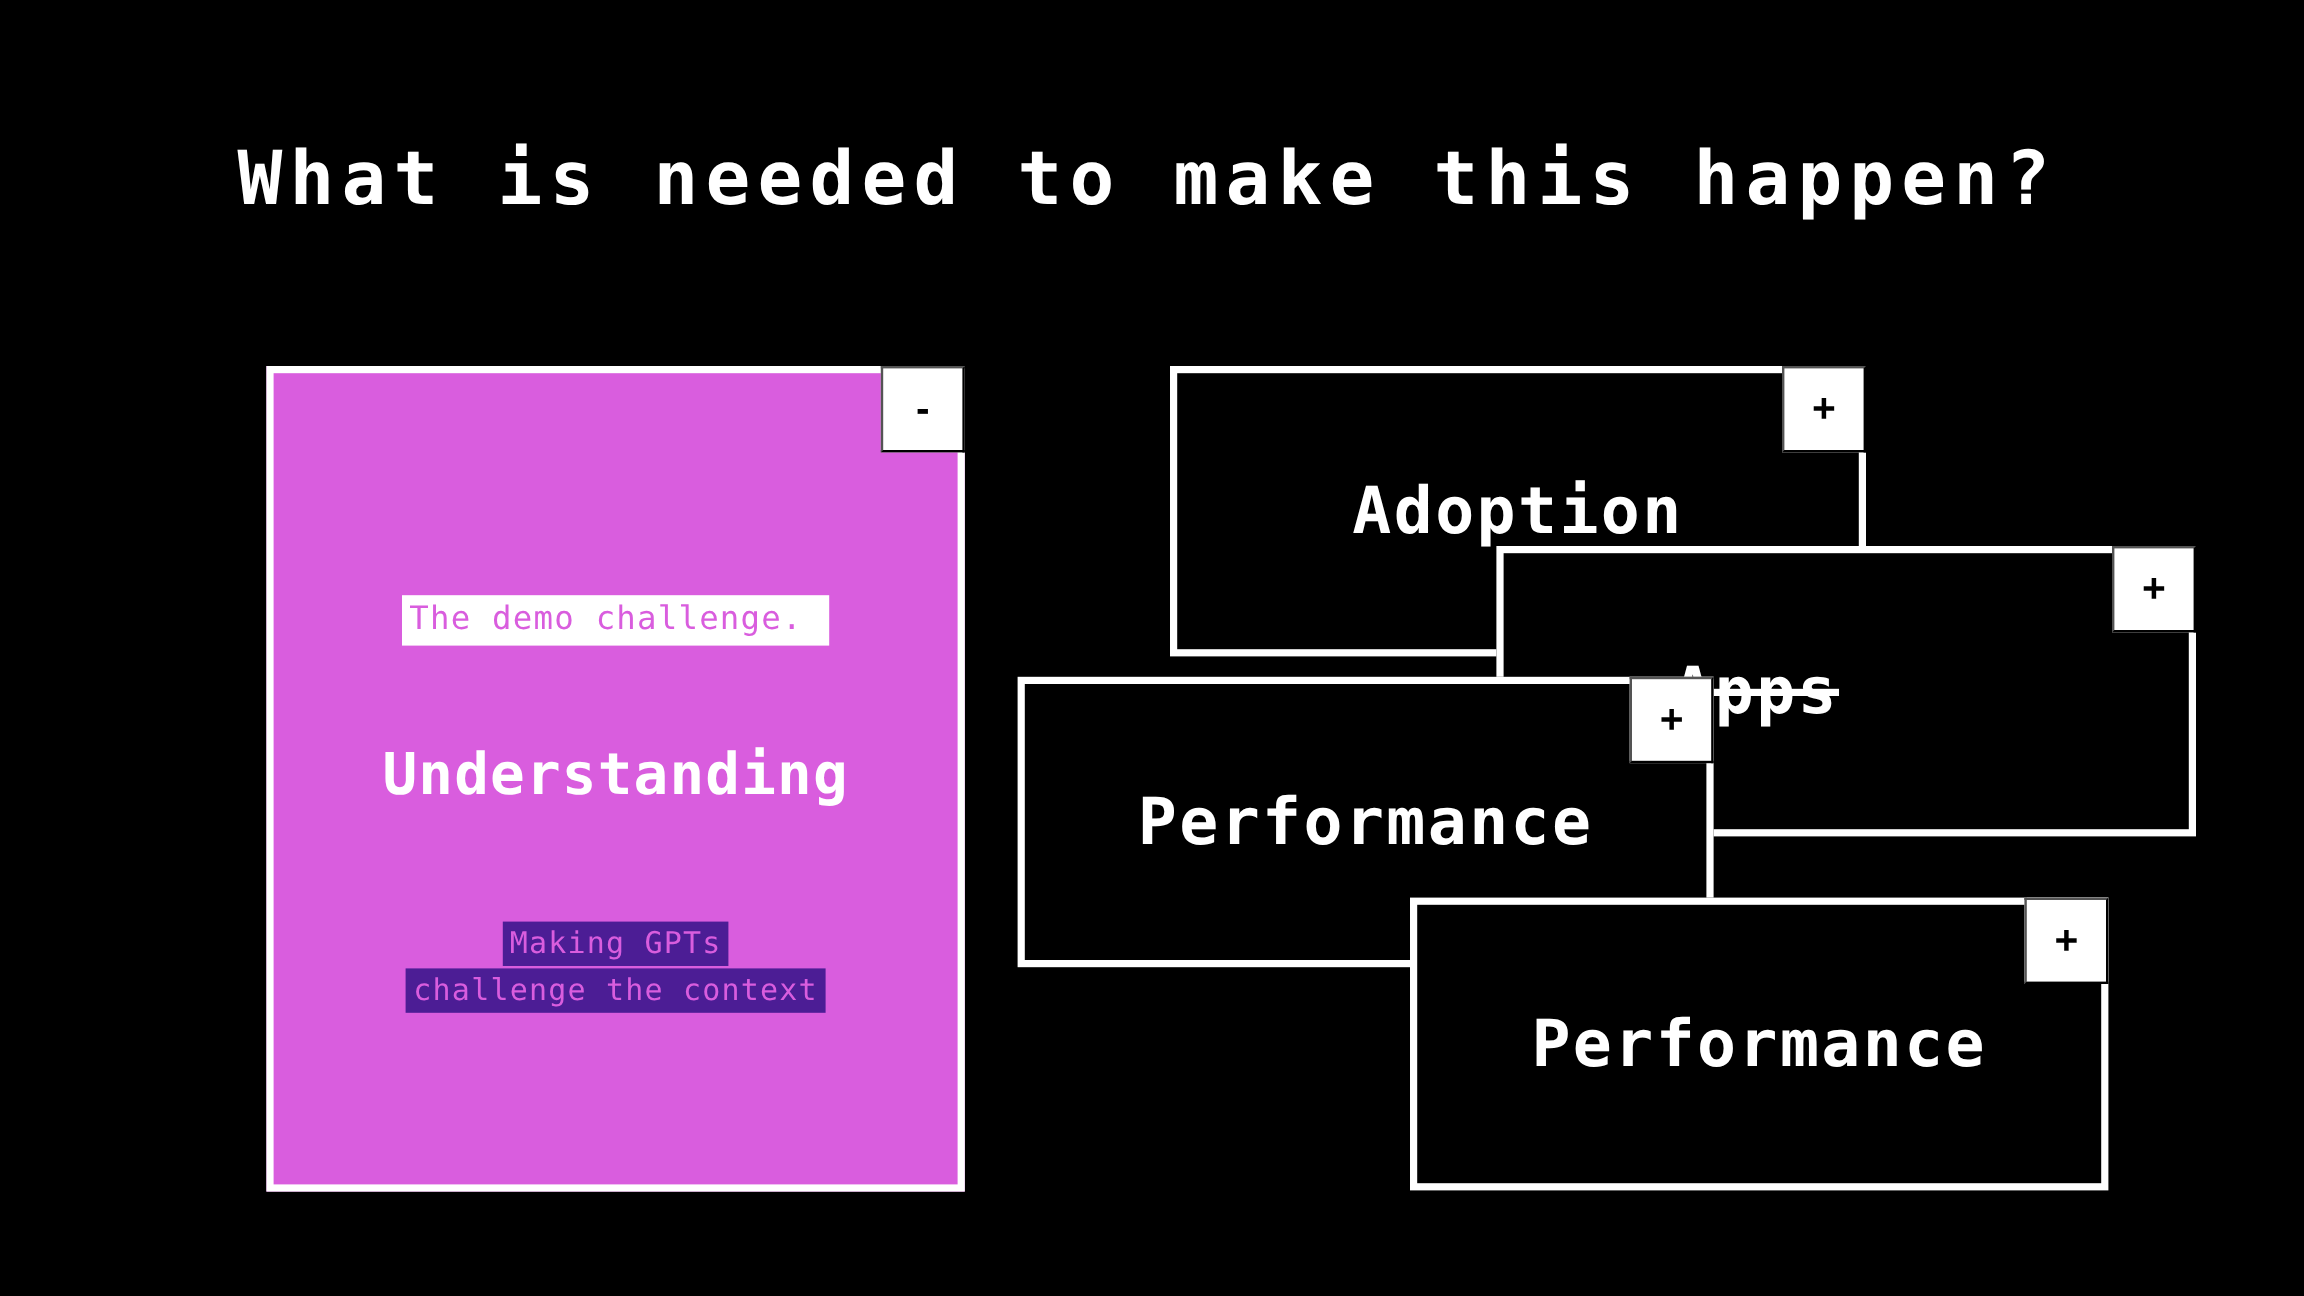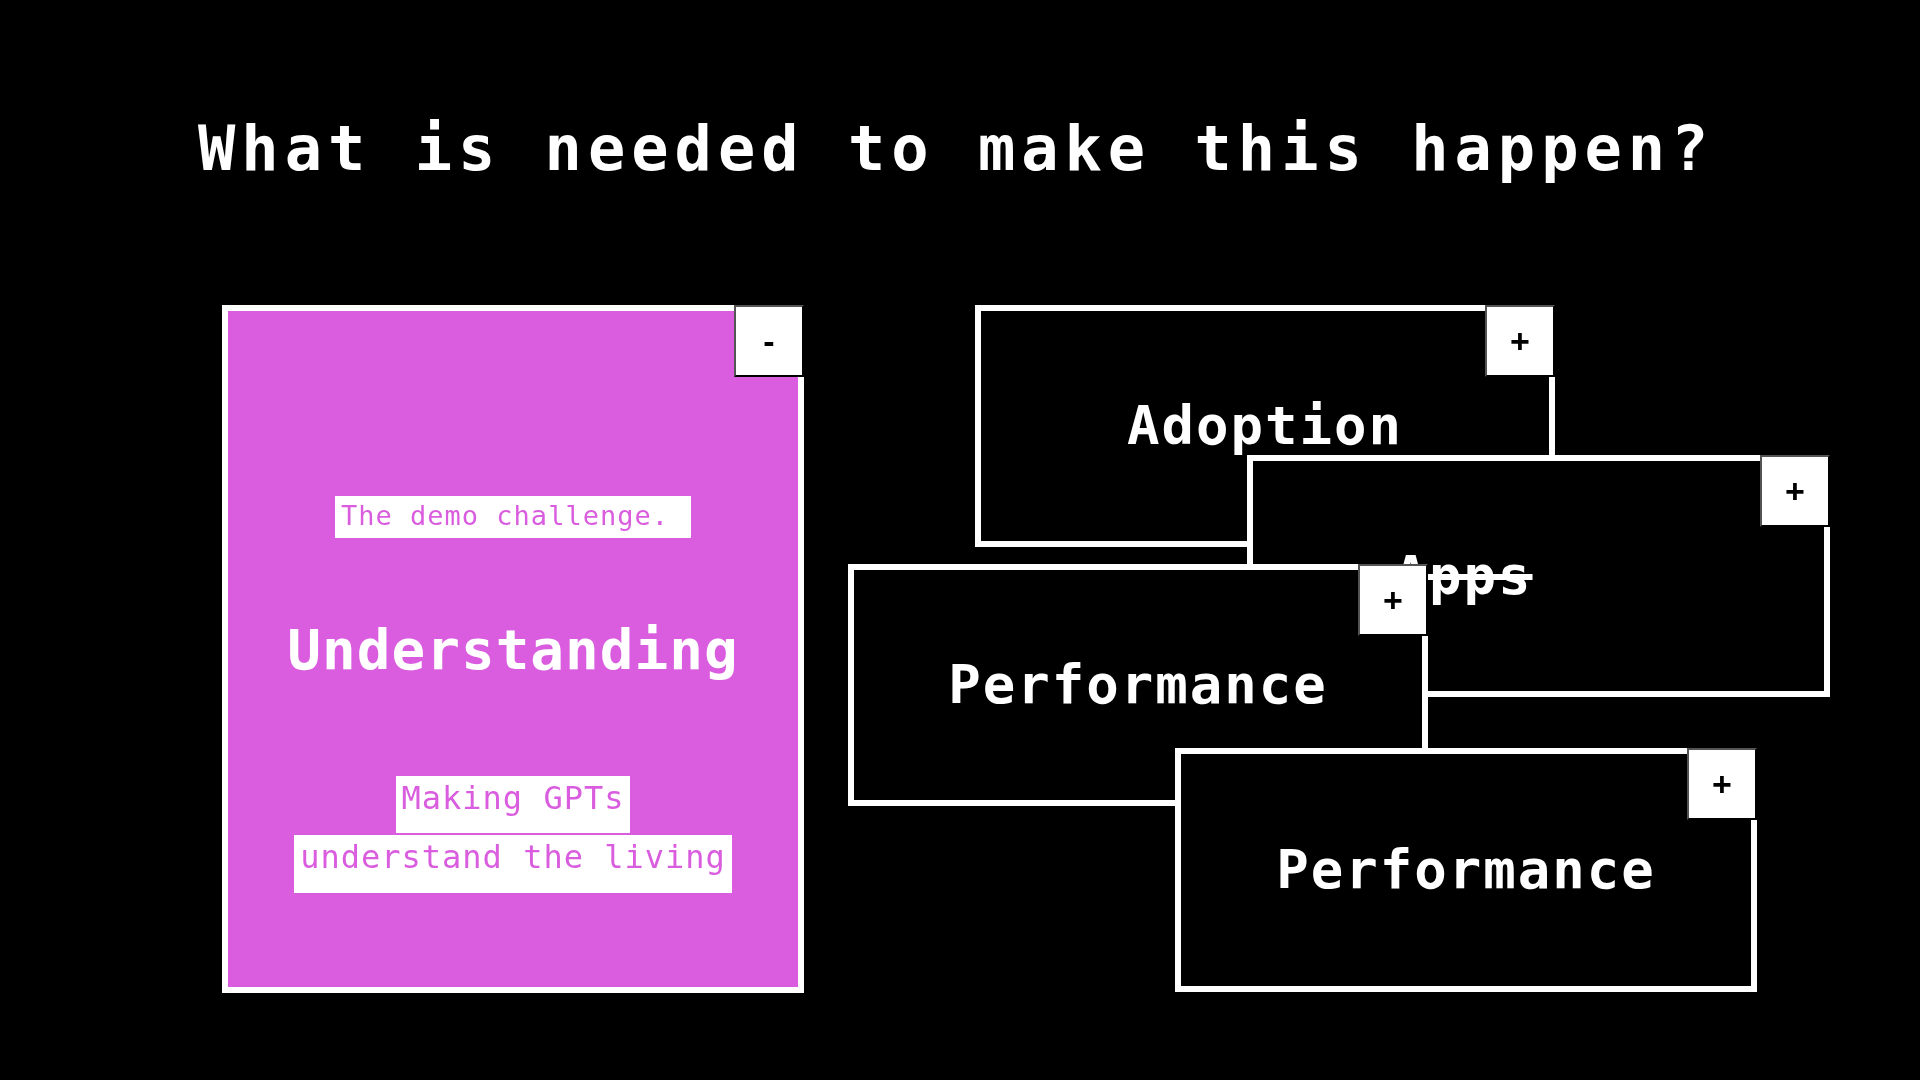--- a/index.html
+++ b/index.html
@@ -111,40 +111,40 @@
     letter-spacing: 1px;
     color: #d95dde;
     background: #ffffff;
     padding: 3px 22px 5px 6px;
     line-height: 1.25;
     white-space: nowrap;
   }
 
   #card-understanding .card-title {
     margin-top: 84px;
-    font-size: 56px;
+    font-size: 48px;
     letter-spacing: 1px;
     color: #ffffff;
   }
 
   .pink-body {
     margin-top: 98px;
     display: flex;
     flex-direction: column;
     align-items: center;
     gap: 2px;
   }
 
   .pink-body span {
-    font-size: 32px;
+    font-size: 25px;
     font-weight: 400;
     letter-spacing: 1px;
     color: #d95dde;
-    background: #ffffff;
-    padding: 3px 6px 16px 6px;
+    background: #4c1d95;
+    padding: 3px 6px 4px 6px;
     line-height: 1.2;
     white-space: nowrap;
   }
 
   
   #card-adoption {
     left: 975px;
     top: 305px;
     width: 580px;
     height: 242px;
@@ -182,21 +182,21 @@
 <div id="slide">
 
   <h1 id="page-title">What is needed to make this happen?</h1>
 
   <section class="card" id="card-understanding">
     <div class="pink-inner">
       <div class="kicker">The demo challenge.</div>
       <div class="card-title">Understanding</div>
       <div class="pink-body">
         <span>Making GPTs</span>
-        <span>understand the living</span>
+        <span>challenge the context</span>
       </div>
     </div>
     <button class="corner-btn">-</button>
   </section>
 
   <section class="card" id="card-adoption">
     <div class="card-title">Adoption</div>
     <button class="corner-btn">+</button>
   </section>
 

